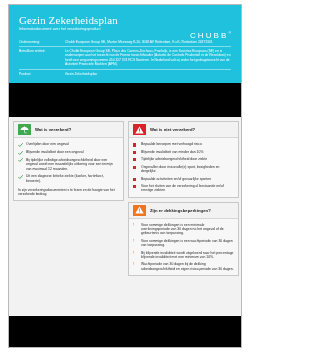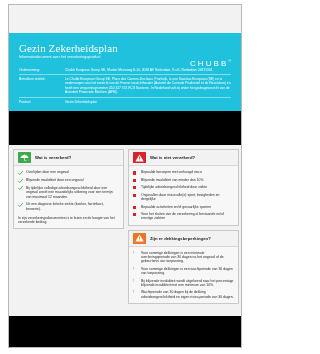--- a/index.html
+++ b/index.html
@@ -36,21 +36,20 @@
     overflow: hidden;
   }
 
   
   .header {
     position: relative;
     width: 100%;
     background: #1fc1dc;
     padding: 9px 10px 5px 10px;
     box-sizing: border-box;
-    margin-top: 28px;
   }
   .title {
     font-family: "Liberation Serif", serif;
     font-size: 11px;
     line-height: 12px;
     color: #ffffff;
     letter-spacing: 0.1px;
     margin: 0 0 1px 0;
     white-space: nowrap;
   }

